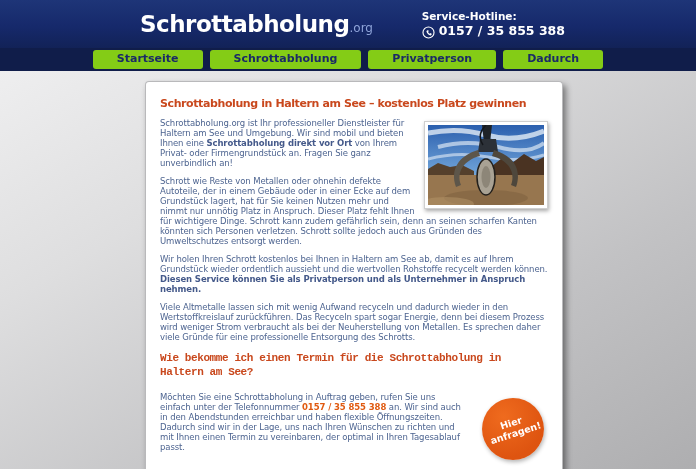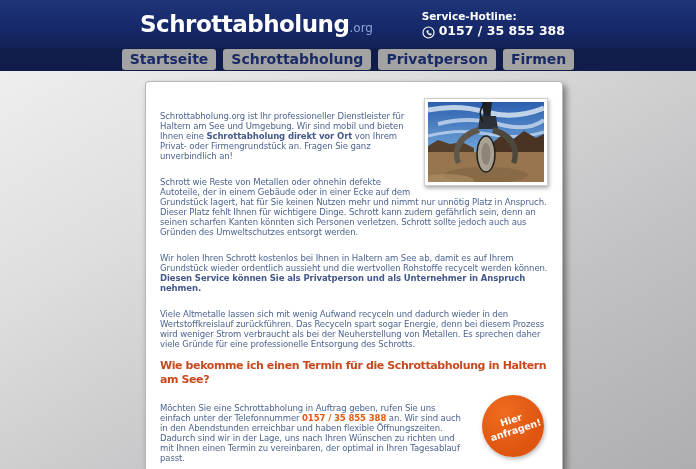--- a/index.html
+++ b/index.html
@@ -17,37 +17,37 @@
   .logo .suffix { font-size:12px; font-weight:normal; color:#8ea3d8; letter-spacing:0; }
   .hotline { text-align:left; color:#fff; line-height:1.25; }
   .hotline .hl-label { font-size:10.5px; font-weight:bold; }
   .hotline .hl-row { display:flex; align-items:center; justify-content:flex-end; gap:4px; }
   .hotline .hl-number { font-size:12.5px; font-weight:bold; }
   .phone-ic { width:13px; height:13px; display:inline-block; }
 
   
   .navbar { position:absolute; left:0; top:48px; width:696px; height:23px;
             background:#101d4a; display:flex; align-items:center; justify-content:center; gap:7px; }
-  .nav-btn { background:#a3a3a3; color:#1a2a66; font-size:14px; font-weight:bold;
-             padding:3px 8px; border-radius:3px; border:0; cursor:pointer;
+  .nav-btn { background:#84cc16; color:#1a2a66; font-size:11px; font-weight:bold;
+             padding:3px 24px; border-radius:3px; border:0; cursor:pointer;
              font-family:inherit; line-height:1.1; }
 
   
   .card { position:absolute; left:145px; top:81px; width:418px; height:420px;
           background:#fff; border:1px solid #b9b9bb; border-bottom:0;
           border-radius:4px 4px 0 0; box-shadow:3px 4px 6px rgba(0,0,0,0.45);
           padding:13px 14px 0 14px; overflow:hidden; }
   .card h1 { color:#c9481d; font-size:11px; letter-spacing:-0.4px; line-height:1.2;
              margin:2px 0 8px 0; }
   .card h2 { color:#c9481d; font-size:11px; letter-spacing:-0.4px; line-height:1.25;
-             margin:10px 0 2px 0; }
+             margin:10px 0 12px 0;font-family:Liberation Mono, monospace; }
   .card h3 { color:#c9481d; font-size:9.8px; letter-spacing:-0.2px; line-height:1.2;
              margin:8px 0 3px 0; }
   .card p { color:#4d6490; font-size:8.5px; letter-spacing:-0.1px; line-height:10px;
-            margin:16px 0 5px 0; }
+            margin:8px 0 5px 0; }
   .card p b { color:#44598a; }
   .phone-inline { color:#e05a10; font-weight:bold; }
 
   
   .photo { float:right; width:124px; margin:3px 0 4px 8px; background:#fff;
            border:1px solid #cfcfcf; padding:3px; box-shadow:1px 2px 4px rgba(0,0,0,0.35); }
   .photo svg { display:block; width:116px; height:80px; }
 
   
   .badge-float { float:right; width:78px; height:82px; margin:0 0 2px 6px; }
@@ -78,25 +78,26 @@
           <span class="hl-number">0157 / 35 855 388</span>
         </div>
       </div>
     </div>
   </header>
 
   <nav class="navbar">
     <button class="nav-btn">Startseite</button>
     <button class="nav-btn">Schrottabholung</button>
     <button class="nav-btn">Privatperson</button>
-    <button class="nav-btn">Firmen</button>
+    <button class="nav-btn">Dadurch</button>
   </nav>
 
   <main class="card">
 
+    <h1>Schrottabholung in Haltern am See – kostenlos Platz gewinnen</h1>
 
     <figure class="photo">
       <svg viewBox="0 0 116 80">
         <defs>
           <linearGradient id="sky" x1="0" y1="0" x2="0" y2="1">
             <stop offset="0" stop-color="#2b5fae"></stop>
               <stop offset="0.6" stop-color="#6fa3d8"></stop>
               <stop offset="1" stop-color="#b6d2ea"></stop>
           </linearGradient>
         </defs>

